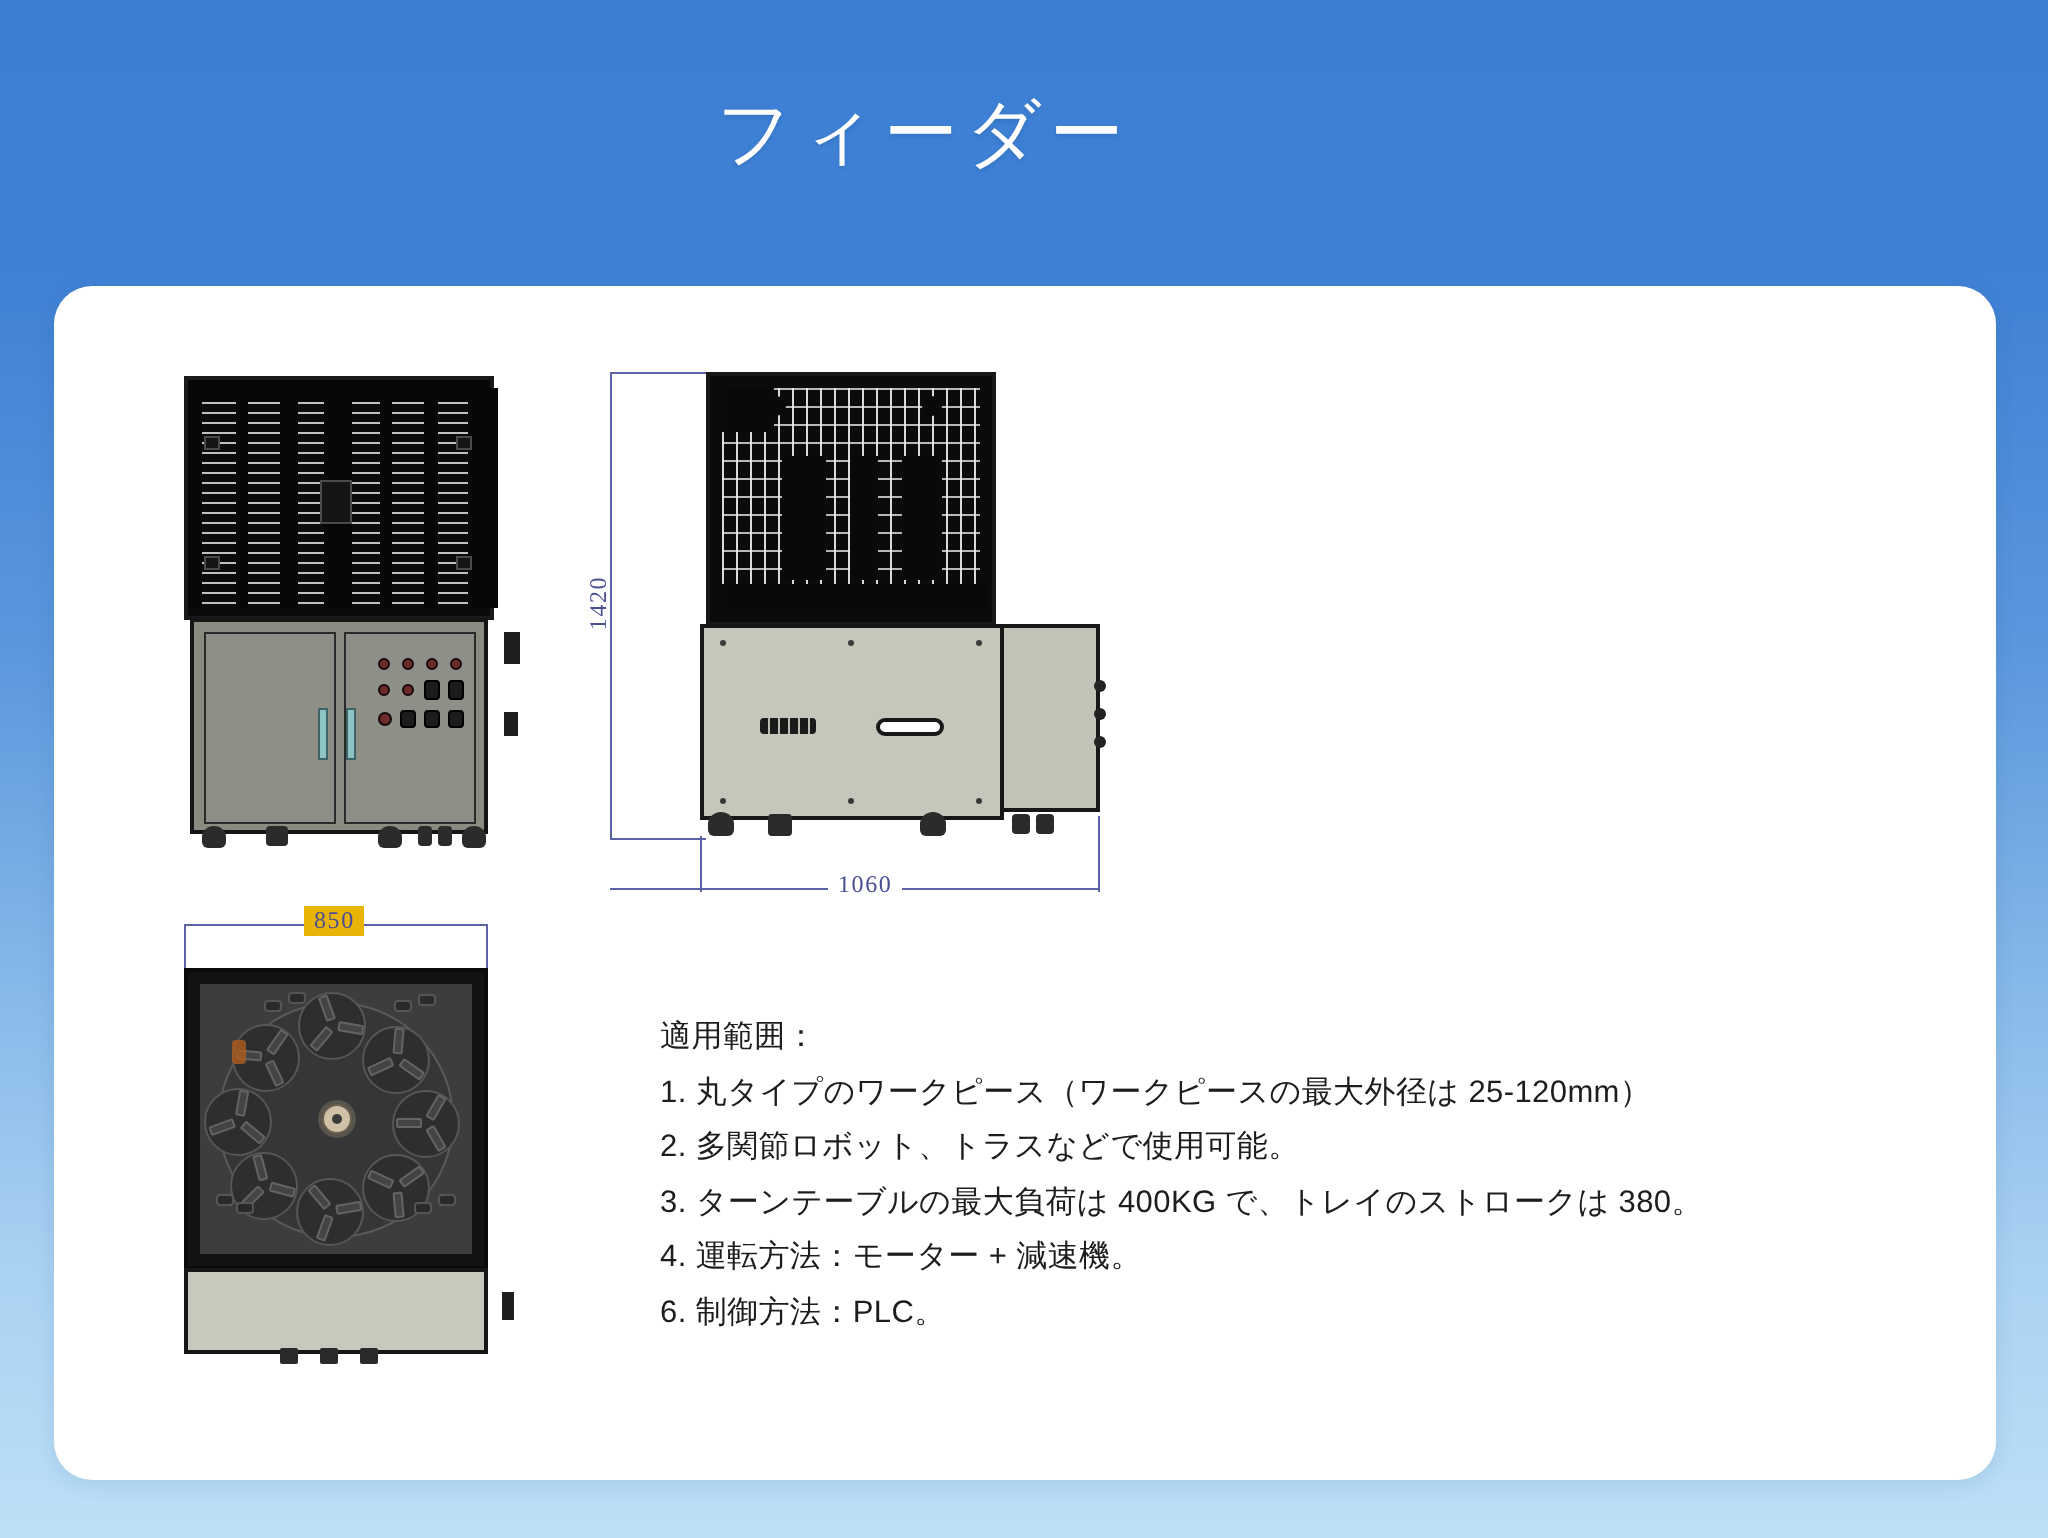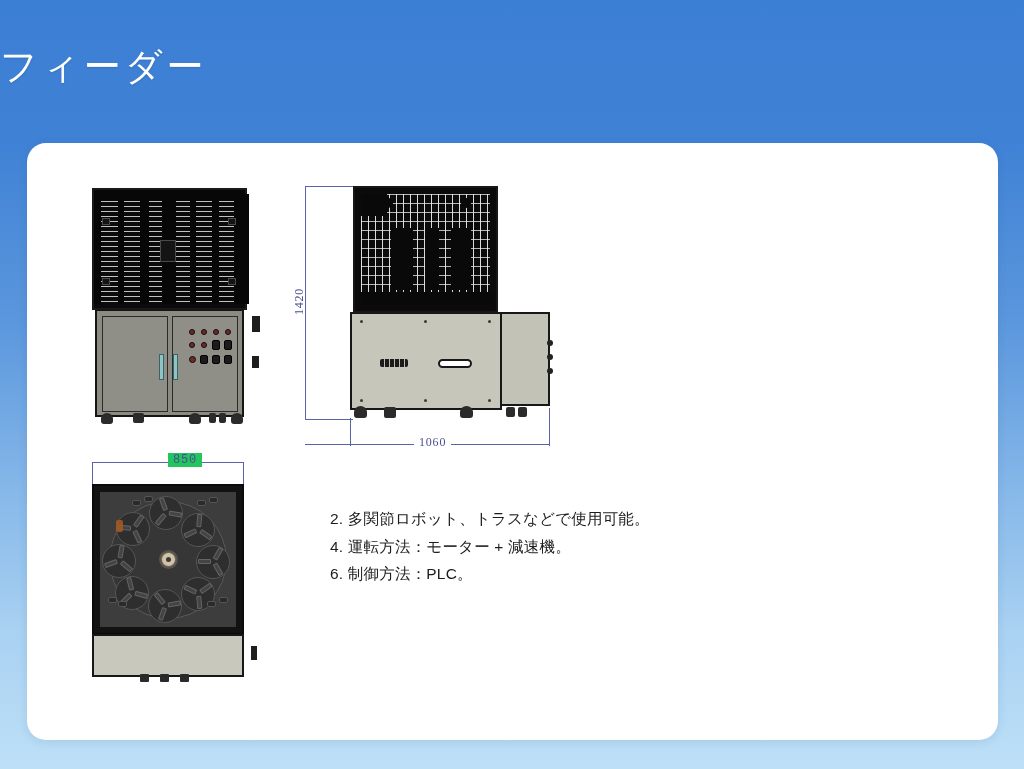--- a/index.html
+++ b/index.html
@@ -17,23 +17,23 @@
         #5b97dd 42%,
         #86b8e9 64%,
         #a9d1f2 82%,
         #bde0f7 100%);
     overflow: hidden;
   }
 
   
   #title {
     position: absolute;
-    left: 0; top: 44px;
+    left: 16px; top: 44px;
     width: 892px;
-    text-align: left;
+    text-align: center;
     color: #ffffff;
     font-size: 37px;
     letter-spacing: 4px;
     font-weight: 400;
     line-height: 46px;
     text-shadow: 0 1px 2px rgba(20,50,90,.18);
   }
 
   
   #card {
@@ -344,21 +344,21 @@
       <div class="dimline v" style="left:0px;   top:232px; height:28px;"></div>
       <div class="dimline v" style="left:199px; top:222px; height:38px;"></div>
       <div class="dimtext" style="left:64px; top:249px; background:#fff; padding:0 5px;">1060</div>
     </div>
 
     <div class="draw" id="top-view" style="left:65px; top:341px;">
 
       <div class="dimline h" style="left:0px; top:-22px; width:152px;"></div>
       <div class="dimline v" style="left:0px;   top:-22px; height:24px;"></div>
       <div class="dimline v" style="left:151px; top:-22px; height:24px;"></div>
-      <div class="dimtext" style="left:76px; top:-31px; background:#22c55e; padding:0 5px;font-family:Liberation Mono, monospace;">850</div>
+      <div class="dimtext" style="left:60px; top:-31px; background:#eab308; padding:0 5px;">850</div>
 
       <div id="tv-frame">
         <div id="tv-plate">
           <div id="tv-bigcircle"></div>
 
           <div class="tv-station" style="left:50%; top:50%; transform: translate(-2px,-47px);">
             <div class="tv-jaw" style="transform:rotate(10deg)  translateX(9px);"></div>
             <div class="tv-jaw" style="transform:rotate(130deg) translateX(9px);"></div>
             <div class="tv-jaw" style="transform:rotate(250deg) translateX(9px);"></div>
           </div>
@@ -415,19 +415,22 @@
       <div id="tv-base">
         <div class="tv-foot" style="left:46px;"></div>
         <div class="tv-foot" style="left:66px;"></div>
         <div class="tv-foot" style="left:86px;"></div>
       </div>
       <div id="tv-sideknob"></div>
     </div>
 
 
     <div id="spec-list" style="left:303px; top:362px;">
+      <span class="spec-head">適用範囲：</span>
+      <span class="spec-item">1. 丸タイプのワークピース（ワークピースの最大外径は 25-120mm）</span>
       <span class="spec-item">2. 多関節ロボット、トラスなどで使用可能。</span>
+      <span class="spec-item">3. ターンテーブルの最大負荷は 400KG で、トレイのストロークは 380。</span>
       <span class="spec-item">4. 運転方法：モーター + 減速機。</span>
       <span class="spec-item">6. 制御方法：PLC。</span>
     </div>
 
   </div>
 </div>
 
 </body></html>

